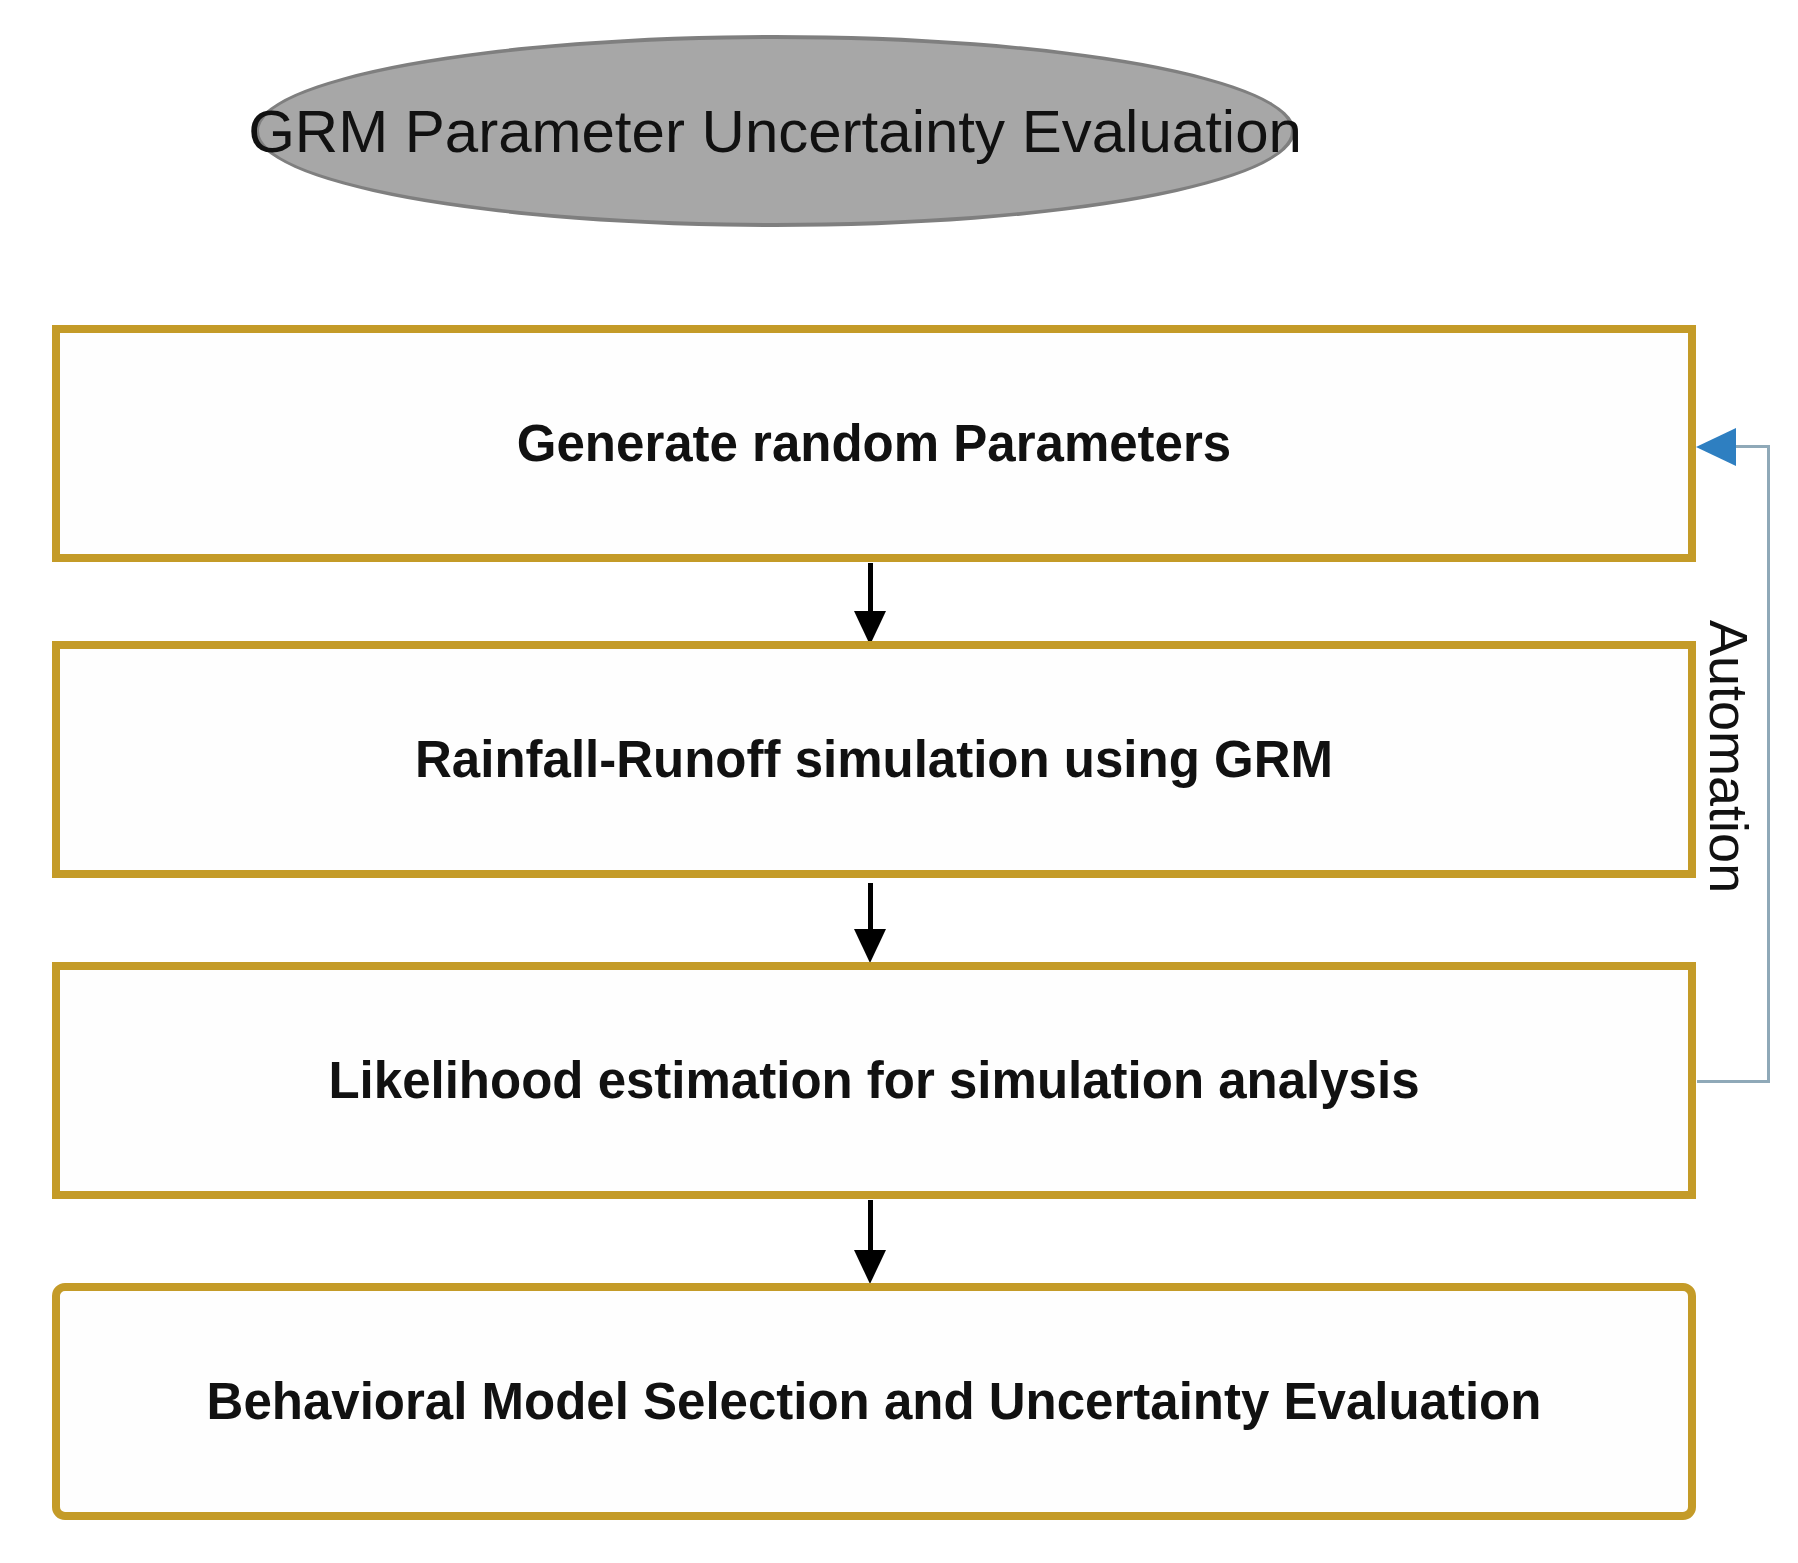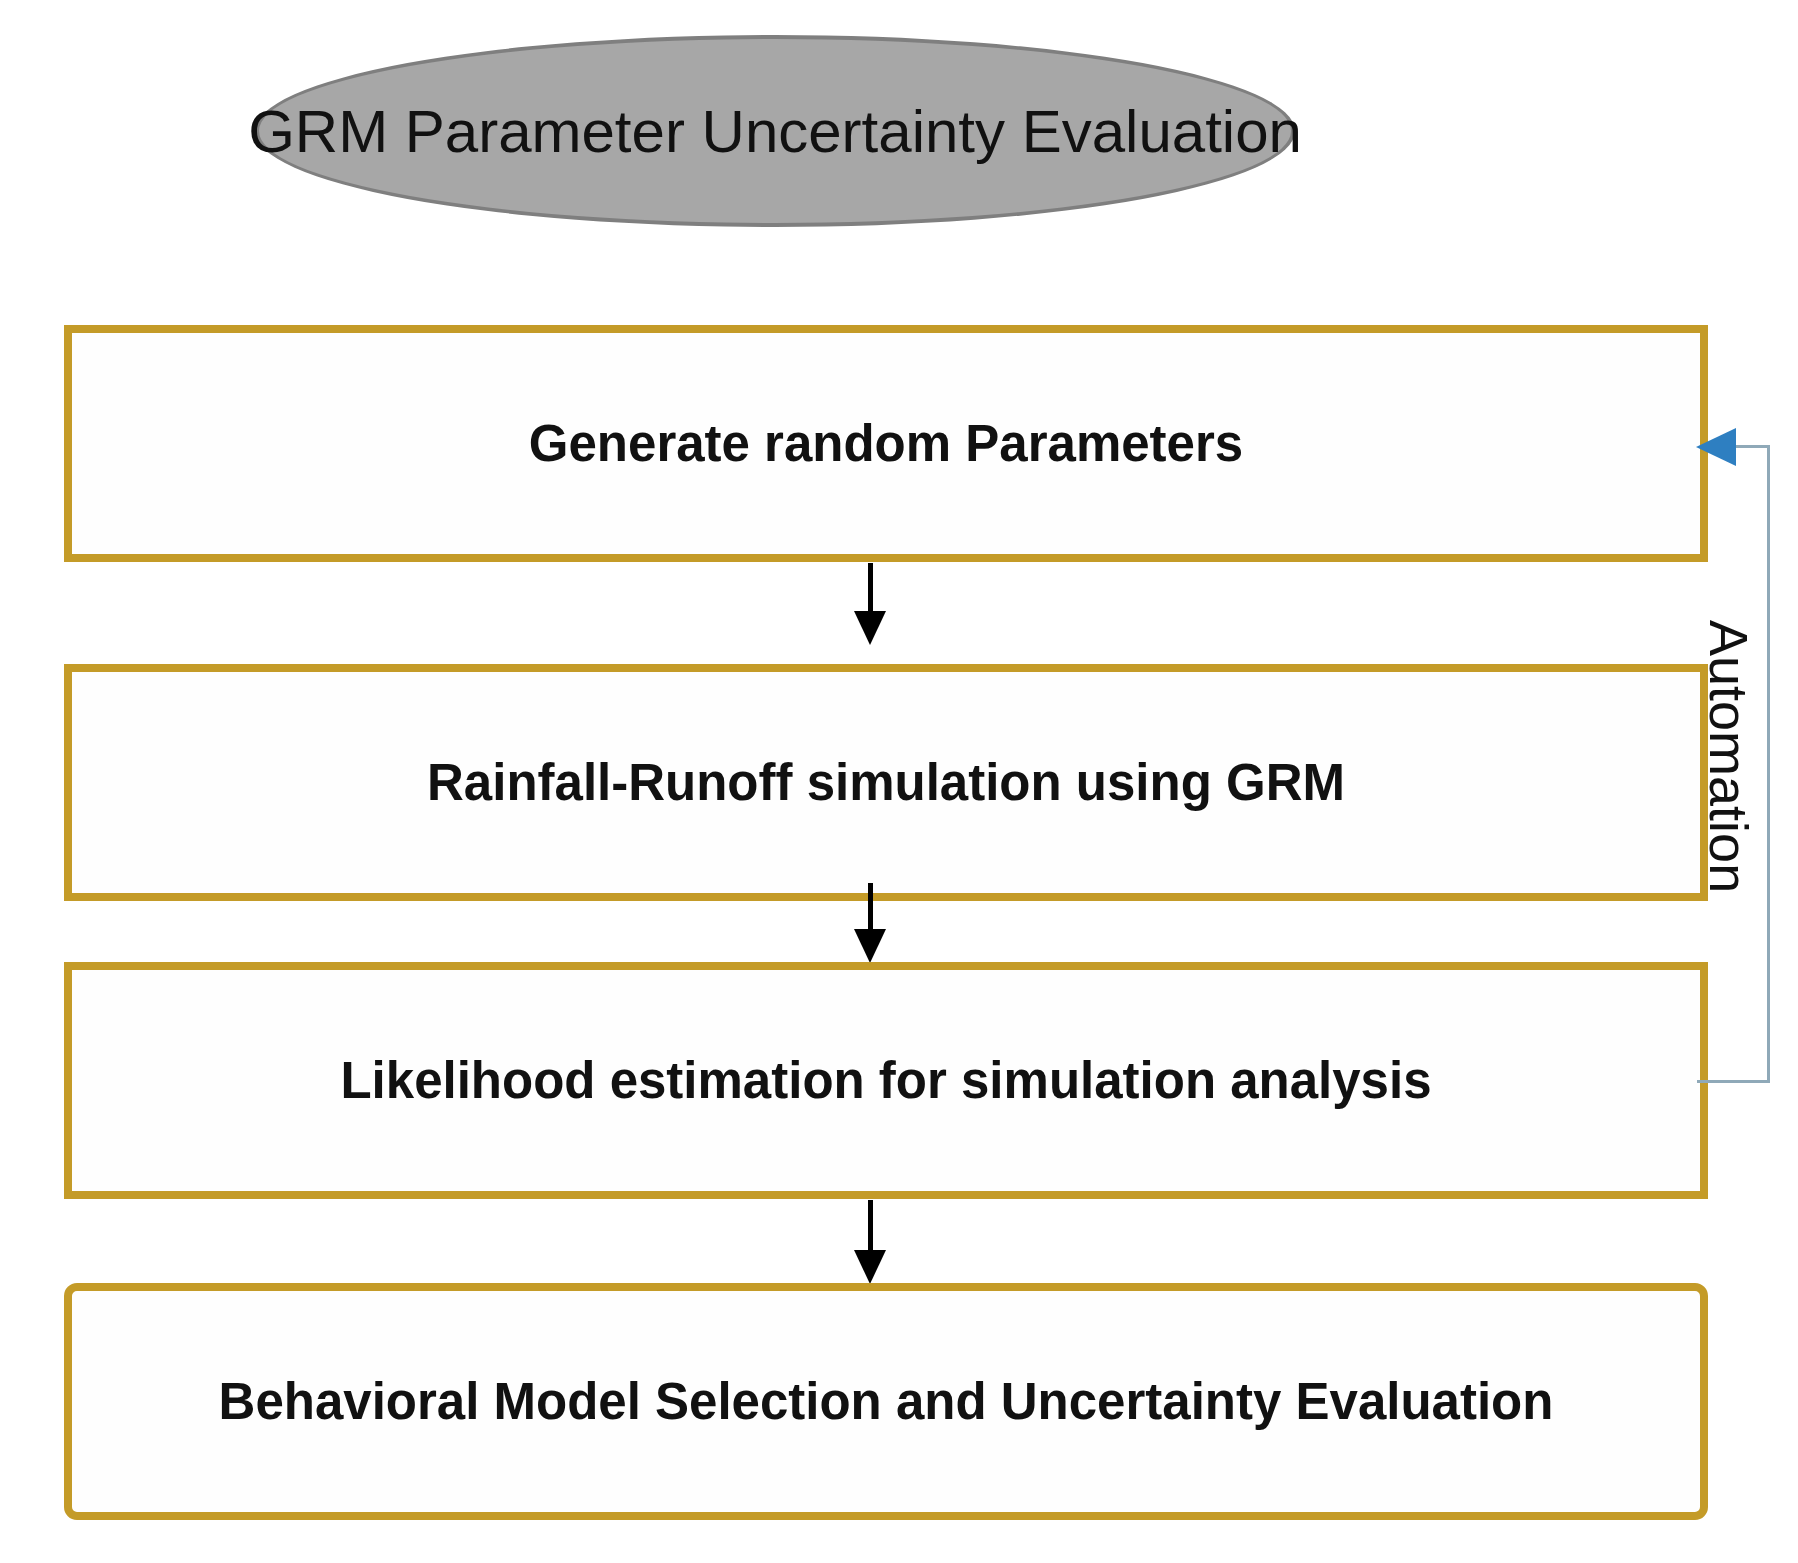--- a/index.html
+++ b/index.html
@@ -30,28 +30,27 @@
   .title-ellipse span{
     font-size:60px;font-weight:400;color:var(--ink);
     white-space:nowrap;letter-spacing:0px;
   }
   .step-box{
     position:absolute;left:52px;width:1644px;height:237px;
     border:8px solid var(--gold);
     background:#FEFEFE;
     display:flex;align-items:center;justify-content:center;
     box-sizing:border-box;
-    margin-left:12px;
   }
   .step-box span{
     font-size:51px;font-weight:700;color:var(--ink);
     white-space:nowrap;
   }
   .box1{top:325px;}
-  .box2{top:664px;}
+  .box2{top:641px;}
   .box3{top:962px;}
   .box4{top:1283px;border-radius:13px;}
 
   .down-arrow{position:absolute;left:838px;width:64px;}
   .down-arrow .stem{
     position:absolute;left:30px;top:0;width:5px;background:#000;
   }
   .down-arrow .head{
     position:absolute;left:16px;width:0;height:0;
     border-left:16px solid transparent;

